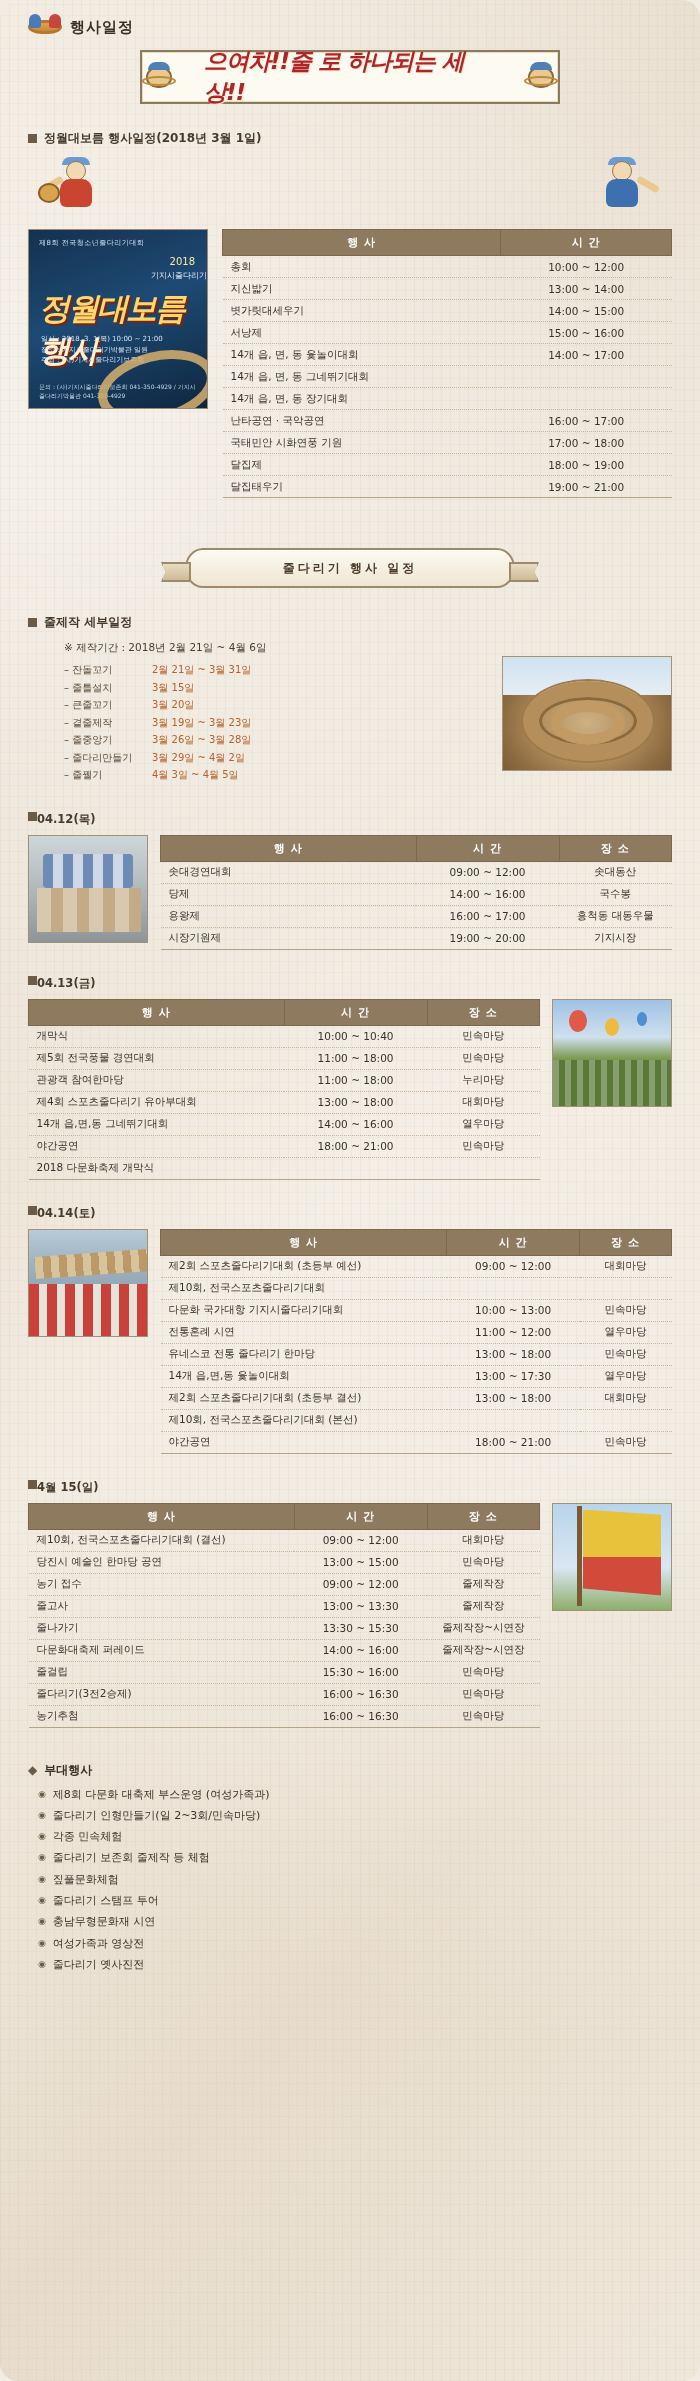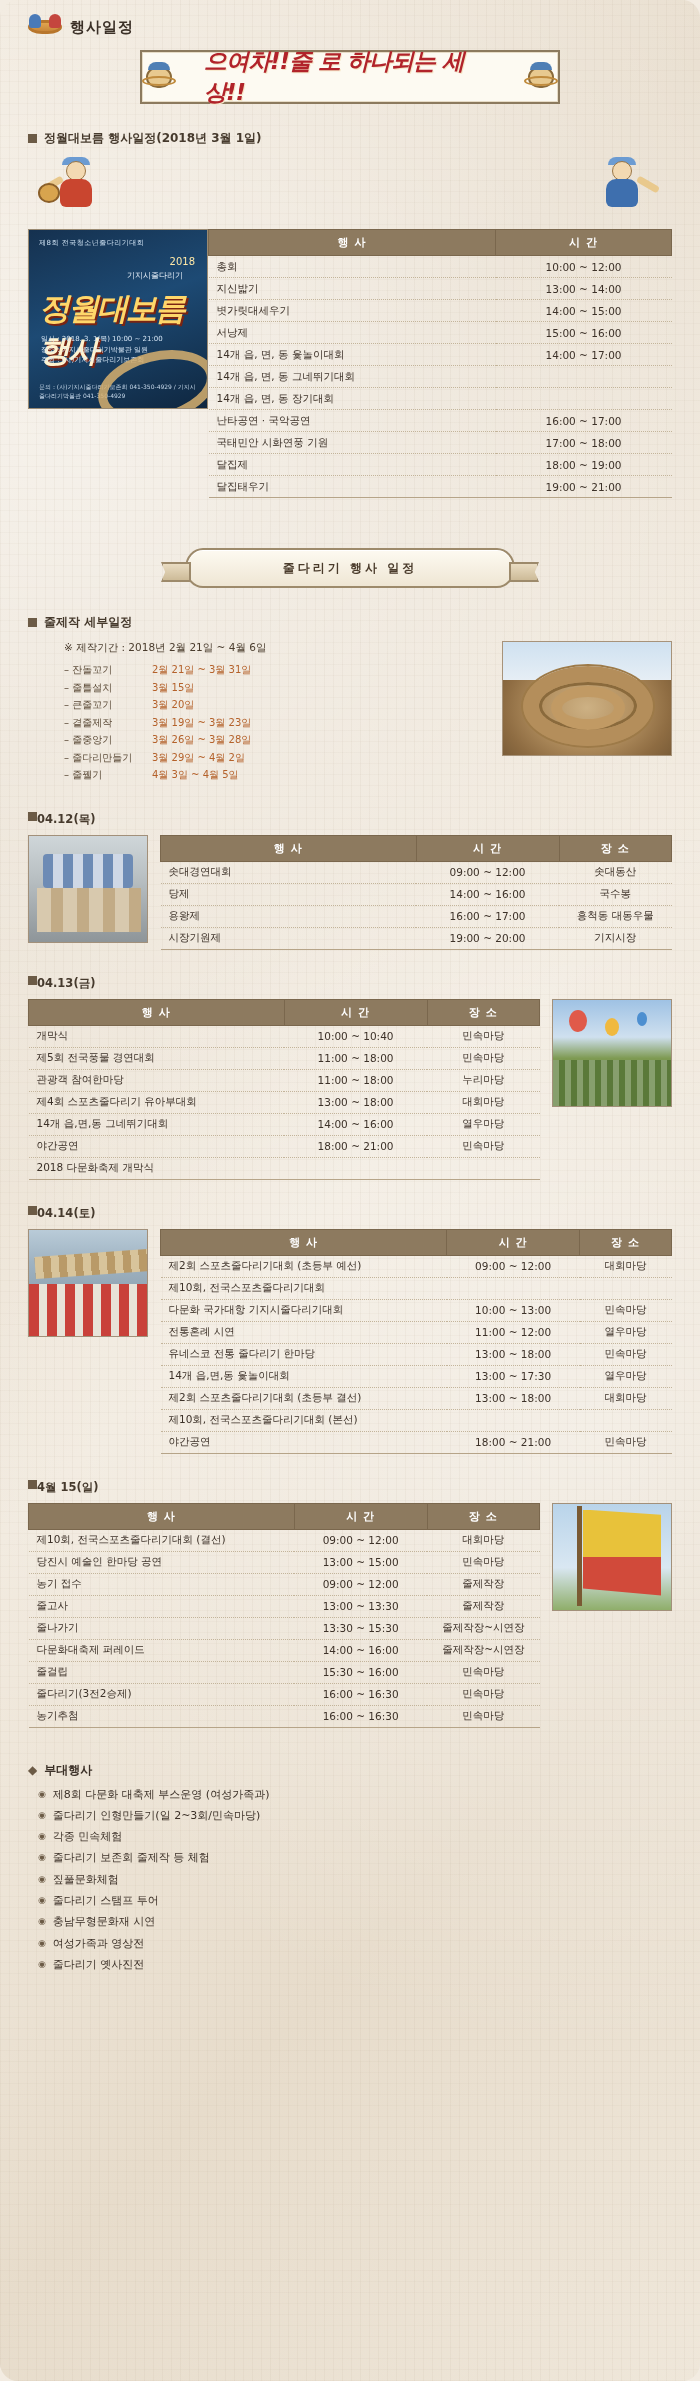--- a/index.html
+++ b/index.html
@@ -95,32 +95,32 @@
   .fig .torso { position:absolute; left:16px; top:22px; width:32px; height:28px; border-radius:10px 10px 6px 6px; }
   .fig.left .torso { background:#c9452f; }
   .fig.right .torso { background:#3e6fae; }
   .fig .arm { position:absolute; top:24px; width:24px; height:7px; border-radius:4px; background:#e9c98d; transform:rotate(-30deg); }
   .fig.left .arm { left:-4px; }
   .fig.right .arm { right:-4px; transform:rotate(30deg); }
   .fig.left { left:16px; }
   .fig.right { right:16px; }
   .fig .drum { position:absolute; left:-6px; top:26px; width:22px; height:20px; border-radius:50%; background:#d8a44e; border:2px solid #8a5f29; }
 
-  .hero-row { display:flex; padding:16px 28px; align-items:flex-start; }
+  .hero-row { display:flex; gap:14px; padding:16px 28px; align-items:flex-start; }
   .poster {
     width:180px; height:180px; flex:0 0 180px;
     border:1px solid #9a8straight;
     border:1px solid #9a8a72;
     background:linear-gradient(160deg,#15314f 0%, #1d4a74 45%, #0f2740 100%);
     position:relative; overflow:hidden;
     color:#fff;
   }
   .poster .p-top { position:absolute; top:8px; left:10px; font-size:7px; letter-spacing:.5px; color:#cfe2f3;}
   .poster .p-yr { position:absolute; top:26px; right:12px; font-size:10px; color:#ffe9a8; }
-  .poster .p-sub { position:absolute; top:40px; right:24px; font-size:8px; color:#e8f1fa; }
+  .poster .p-sub { position:absolute; top:40px; right:0; font-size:8px; color:#e8f1fa; }
   .poster .p-big {
     position:absolute; left:10px; top:58px; right:8px;
     font-size:31px; font-weight:bold; letter-spacing:-2px;
     color:#ffd76a; text-shadow:2px 2px 0 #7a2412;
     font-style:italic;
   }
   .poster .p-big .w { color:#fff3cf; }
   .poster .p-small { position:absolute; left:12px; top:104px; font-size:7px; color:#d6e6f5; line-height:1.5;}
   .poster .p-foot { position:absolute; left:10px; bottom:8px; right:10px; font-size:6px; color:#c6d8ea; line-height:1.5; }
   .poster .p-rope {
@@ -171,21 +171,21 @@
   }
   .ribbon:before, .ribbon:after{
     content:""; position:absolute; top:12px; width:26px; height:16px;
     background:linear-gradient(180deg,#e9dcc2,#cdbb98);
     border:2px solid #9d8a6b;
   }
   .ribbon:before { left:-26px; clip-path:polygon(0 0,100% 0,100% 100%,0 100%,14% 50%); }
   .ribbon:after  { right:-26px; clip-path:polygon(0 0,100% 0,86% 50%,100% 100%,0 100%); }
 
   
-  .prod-wrap { display:flex; gap:9px; padding:0 28px; margin-top:6px; align-items:flex-start; }
+  .prod-wrap { display:flex; gap:9px; padding:0 28px; margin-top:6px; align-items:center; }
   .prod-left { flex:1 1 auto; padding-left:36px; }
   .prod-period { font-size:10.5px; color:#4a3c2d; margin-bottom:8px; }
   .prod-list { font-size:10px; color:#6a5a46; }
   .prod-list .row { display:flex; margin-bottom:3.5px; }
   .prod-list .nm { width:88px; color:#5d4c39; }
   .prod-list .dt { color:#b4612a; }
   .photo-rope {
     width:170px; height:115px; flex:0 0 170px;
     border:1px solid #a7937a;
     background:

